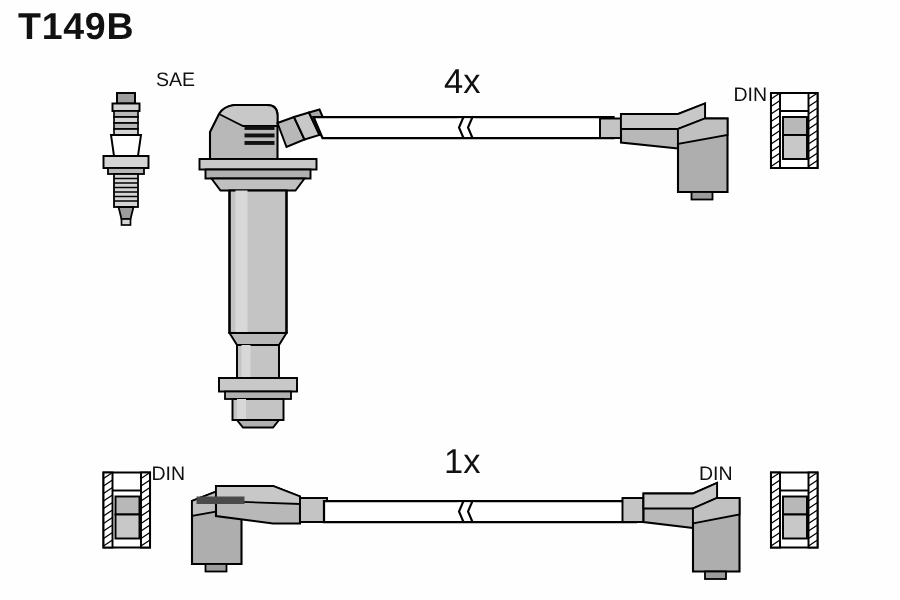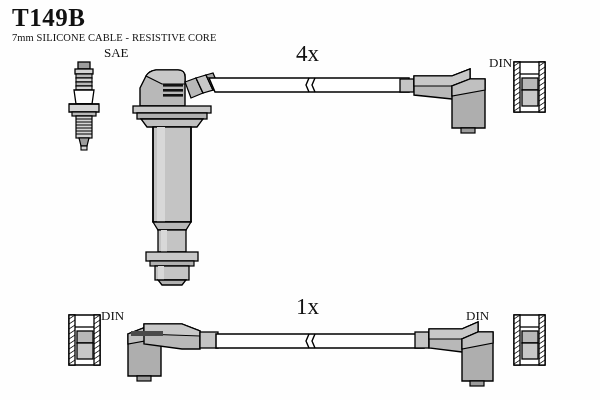--- a/index.html
+++ b/index.html
@@ -6,21 +6,21 @@
     margin: 0;
     padding: 0;
     background: #ffffff;
   }
   #page {
     position: relative;
     width: 600px;
     height: 400px;
     background: #fefefe;
     overflow: hidden;
-    font-family: Liberation Serif, serif;
+    font-family: Liberation Sans, sans-serif;
   }
   #art {
     position: absolute;
     left: 0;
     top: 0;
   }
   .txt {
     position: absolute;
     white-space: nowrap;
     color: #111111;
@@ -236,21 +236,20 @@
                M539 344 L545 340 M539 349 L545 345 M539 354 L545 350 M539 359 L545 355 M539 364 L545 360" stroke="#000" stroke-width="0.9"></path>
       <rect x="522" y="331" width="16" height="12" fill="#b8b8b8" stroke="#000" stroke-width="1.3"></rect>
       <rect x="522" y="343" width="16" height="16" fill="#c8c8c8" stroke="#000" stroke-width="1.3"></rect>
       <line x1="520" y1="327" x2="539" y2="327" stroke="#000" stroke-width="1.3"></line>
     </g>
 
   </svg>
 
   <div class="txt" id="part-number">T149B</div>
 
-  <div class="txt" id="part-desc">7mm SILICONE CABLE - RESISTIVE CORE</div>
 
 
   <div class="txt" id="qty-top">4x</div>
 
   <div class="txt" id="qty-bottom">1x</div>
 
   <div class="txt" id="label-sae">SAE</div>
 
   <div class="txt" id="label-din-tr">DIN</div>
 

